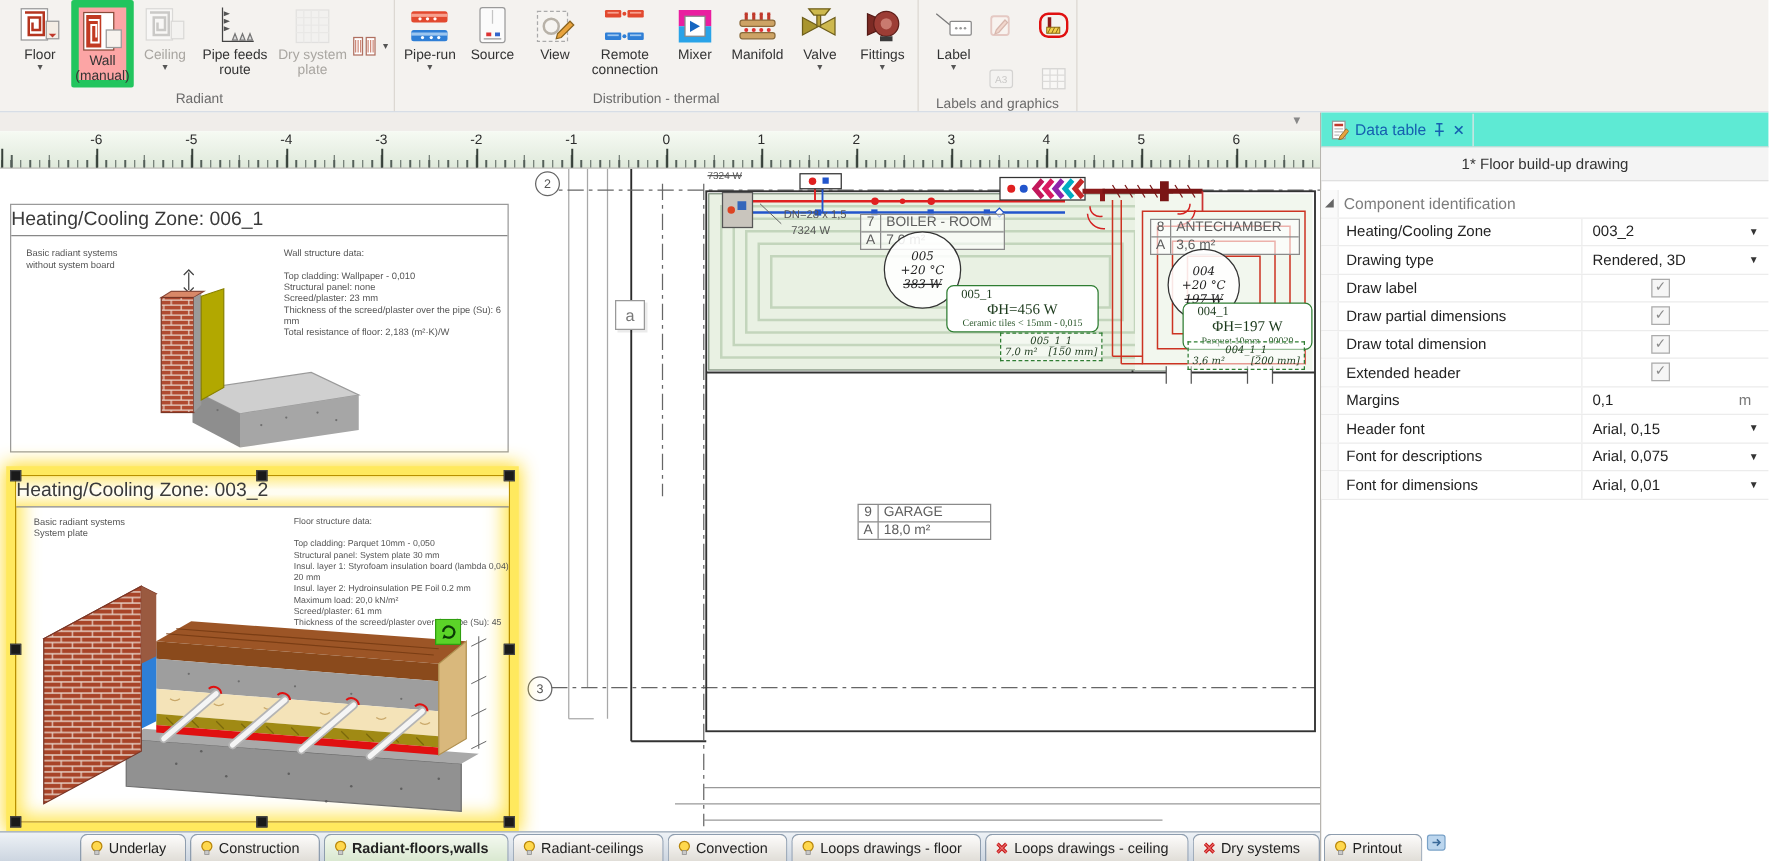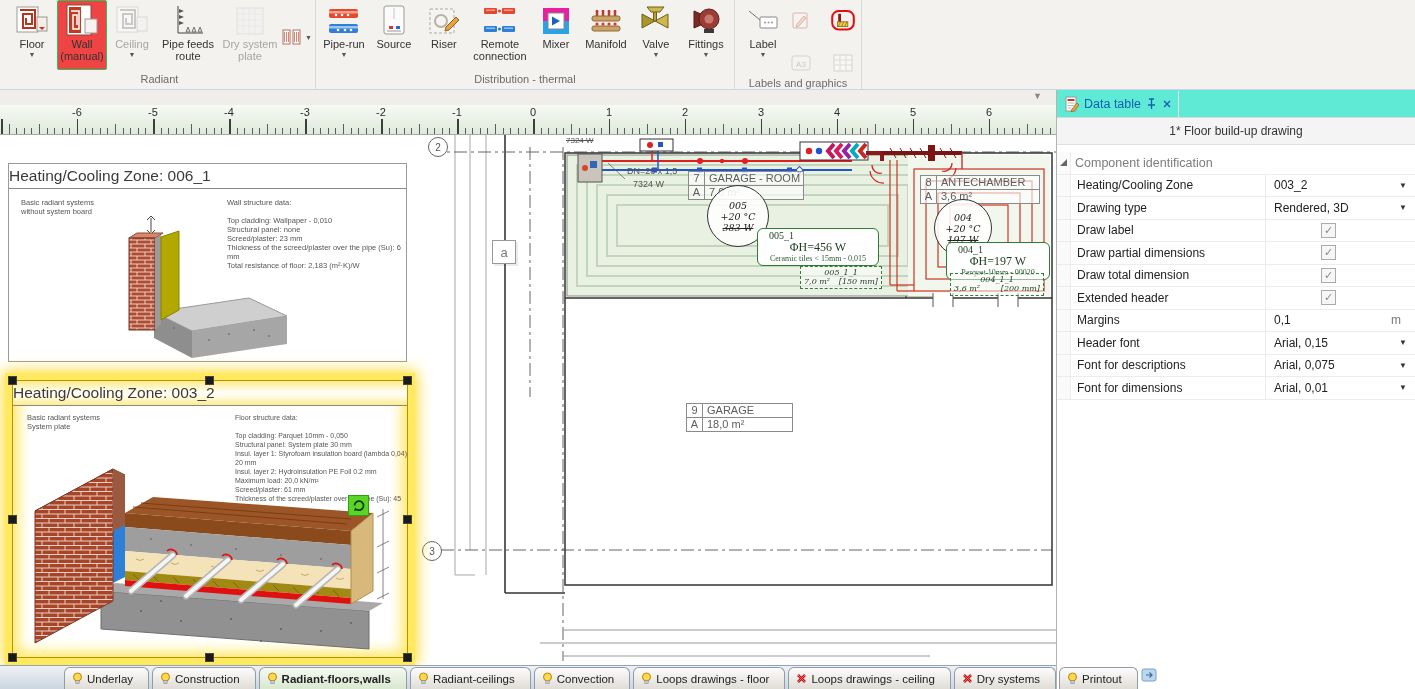--- a/index.html
+++ b/index.html
@@ -7,21 +7,21 @@
 
   
   .ribbon{position:absolute;left:0;top:0;width:1415px;height:90px;background:#f4f2ef;border-bottom:1px solid #cdd6e4;display:flex;align-items:stretch;padding-left:4px;box-sizing:border-box;}
   .rgroup{display:flex;flex-direction:column;border-right:1px solid #dcd8d2;padding:0 3px;}
   .rbuttons{flex:1;display:flex;align-items:flex-start;}
   .rgroup-label{text-align:center;font-size:11px;color:#6b6b6b;padding:1px 6px 4px;}
   .rbtn{display:flex;flex-direction:column;align-items:center;width:50px;padding:3px 1px 0;font-size:11px;color:#333;line-height:12px;text-align:center;height:70px;box-sizing:border-box;border:1px solid transparent;border-radius:2px;cursor:default;}
   .rbtn.wide{width:62px;}
   .rbtn .icn{width:34px;height:34px;flex:0 0 34px;}
   .rbtn .arrow{font-size:7px;color:#555;margin-top:1px;line-height:7px;}
-  .rbtn.selected{background:#ef4444;border:1px solid #22c55e;}
+  .rbtn.selected{background:#fca5a5;border:6px solid #22c55e;}
   .rbtn.disabled{color:#a9a6a1;}
   .rbtn.disabled .icn{opacity:.45;filter:grayscale(1);}
   .rsmall{display:flex;align-items:center;margin-top:26px;}
   .rsmall .arrow{font-size:7px;color:#555;margin-left:2px;}
   .minigrid{display:grid;grid-template-columns:26px 30px;grid-template-rows:30px 26px;gap:14px;margin-top:6px;align-items:center;justify-items:center;}
   .mini{width:24px;height:24px;display:flex;align-items:center;justify-content:center;}
 
   
   .topstrip{position:absolute;left:0;top:90px;width:1056px;height:15px;background:#f0edea;}
   .strip-dd{position:absolute;right:14px;top:1px;font-size:9px;color:#888;cursor:default;}
@@ -185,21 +185,21 @@
               <line x1="10" y1="27" x2="24" y2="27" stroke="#999"></line>
             </svg>
           <span>Source</span>
         </div>
         <div class="rbtn">
           <svg class="icn" viewBox="0 0 34 34">
               <rect x="3" y="5" width="24" height="24" fill="#f6f4f1" stroke="#aaa" stroke-dasharray="3 2"></rect>
               <circle cx="14" cy="17" r="6" fill="none" stroke="#b8b2a8" stroke-width="2"></circle>
               <path d="M19 23 L29 13 l3 3 -10 10 -4 1z" fill="#e8a33d" stroke="#8a6420"></path>
             </svg>
-          <span>Riser</span>
+          <span>View</span>
         </div>
         <div class="rbtn wide">
           <svg class="icn" viewBox="0 0 34 34">
               <rect x="1" y="4" width="13" height="6" rx="1" fill="#e2492f"></rect>
               <rect x="19" y="4" width="13" height="6" rx="1" fill="#e2492f"></rect>
               <circle cx="16.5" cy="7" r="1.6" fill="#e2492f"></circle>
               <rect x="3" y="5.5" width="9" height="1.4" fill="#f7a08e"></rect>
               <rect x="21" y="5.5" width="9" height="1.4" fill="#f7a08e"></rect>
               <rect x="1" y="22" width="13" height="6" rx="1" fill="#2f7fd6"></rect>
               <rect x="19" y="22" width="13" height="6" rx="1" fill="#2f7fd6"></rect>
@@ -459,21 +459,21 @@
       </div>
     <div class="axis-circle" style="left:422px;top:406px;">
         <span>3</span>
       </div>
     <div class="sect-box" style="left:492px;top:105px;">
         <span>a</span>
       </div>
 
     <div class="roomtable" style="left:688px;top:36px;width:114px;">
       <span>7</span>
-        <span>GARAGE - ROOM</span>
+        <span>BOILER - ROOM</span>
       <span>A</span>
         <span>7,0 m²</span>
     </div>
     <div class="roomtable" style="left:920px;top:40px;width:118px;">
       <span>8</span>
         <span>ANTECHAMBER</span>
       <span>A</span>
         <span>3,6 m²</span>
     </div>
     <div class="roomtable" style="left:686px;top:268px;width:105px;">

